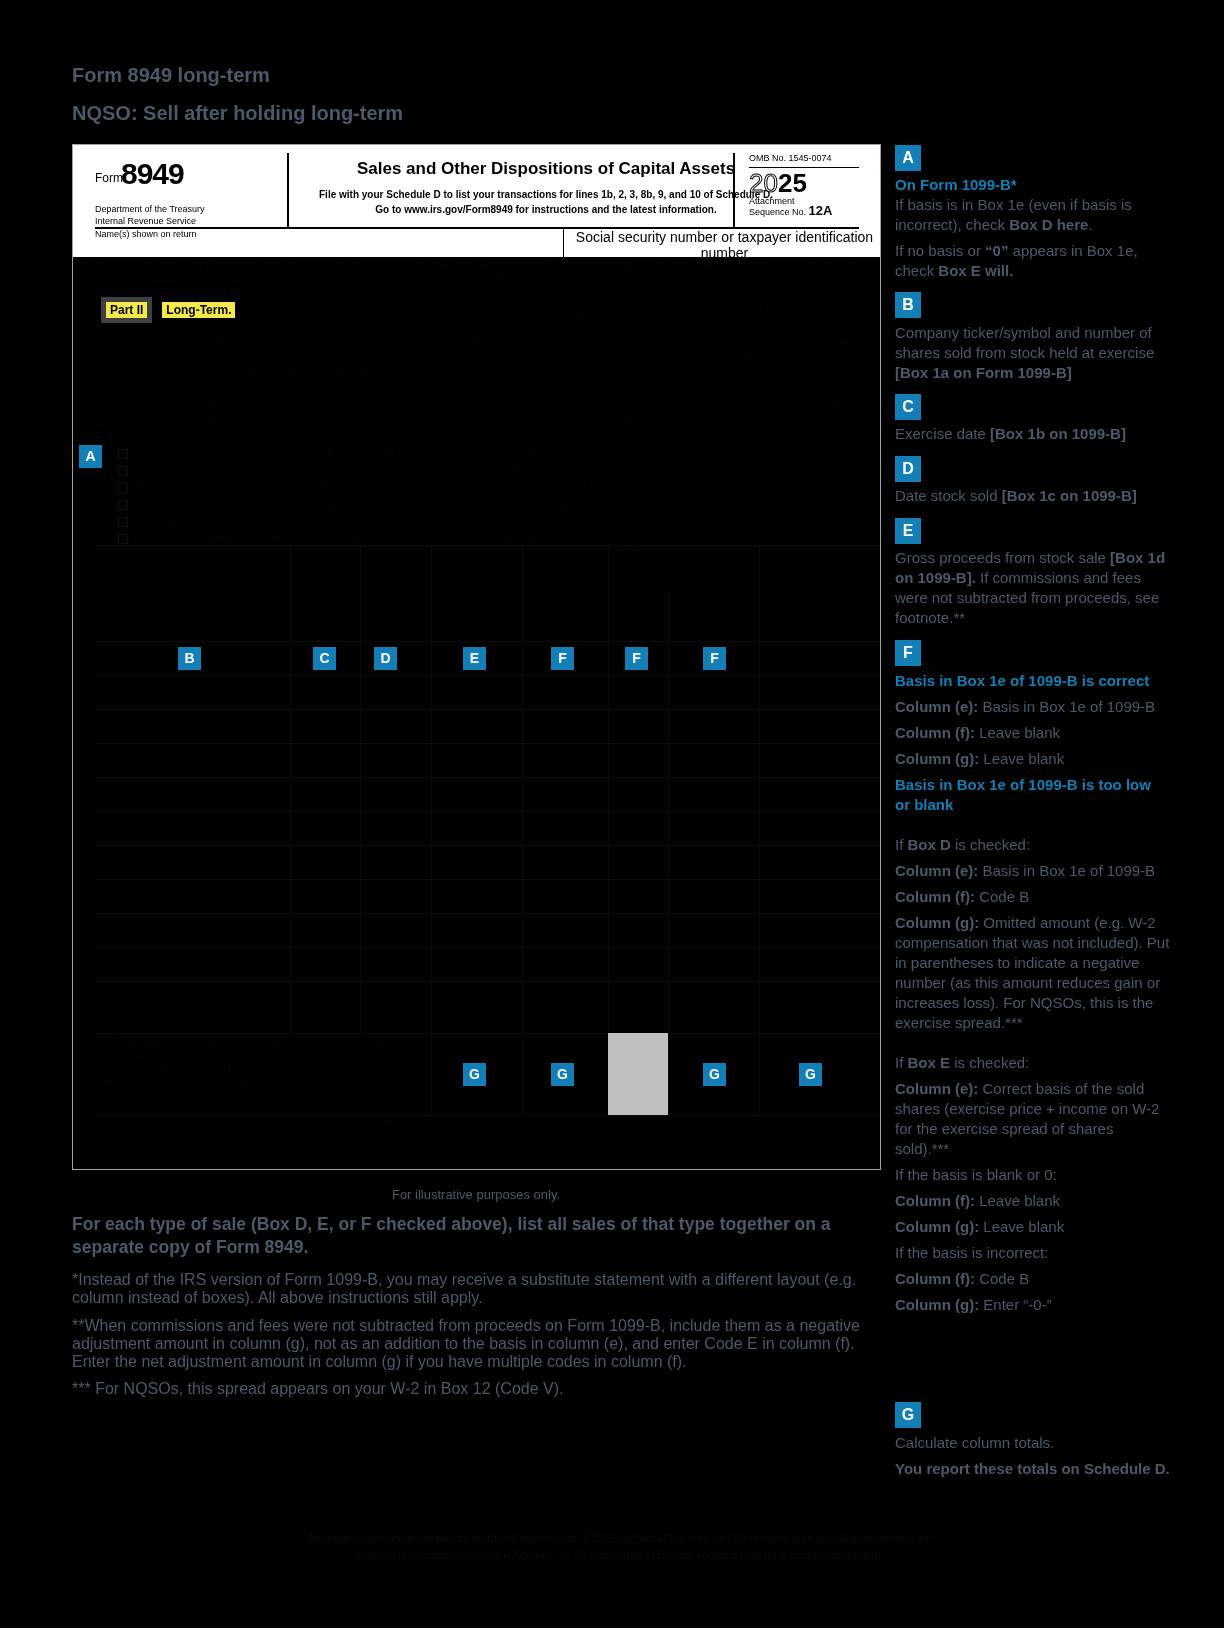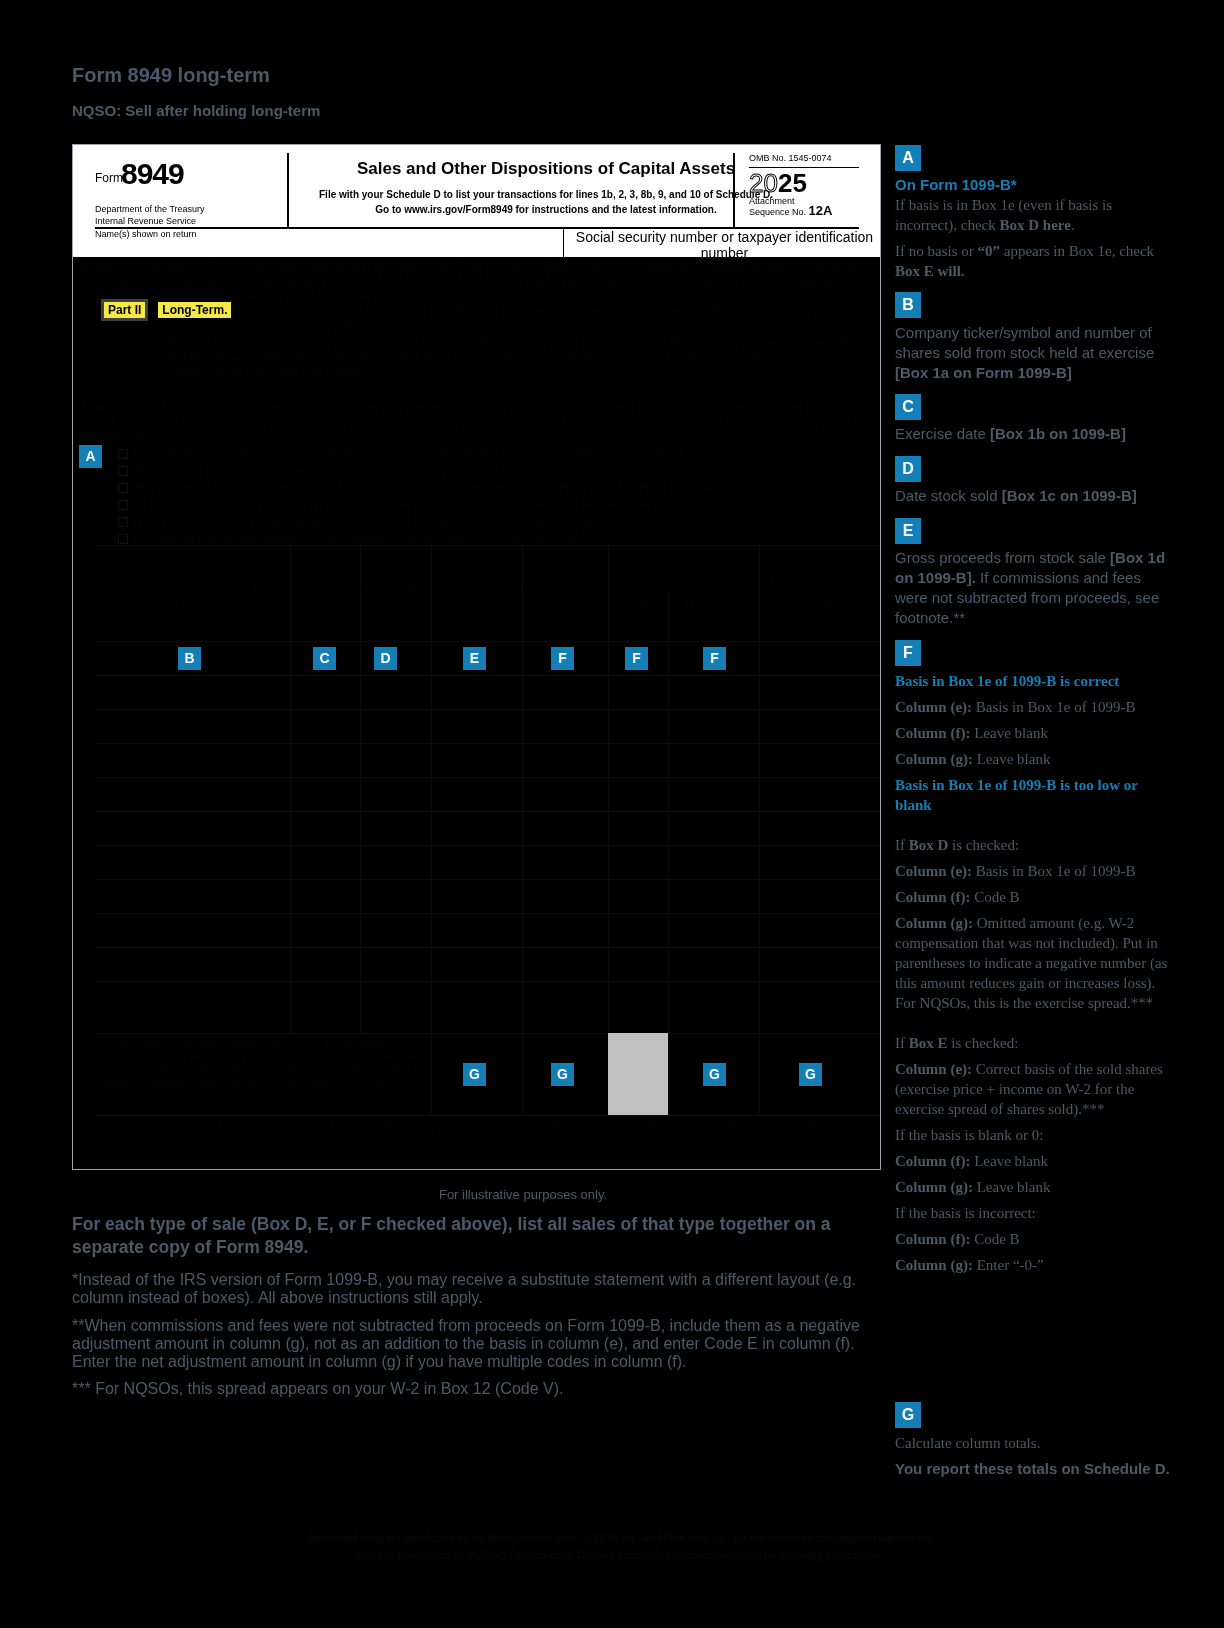--- a/index.html
+++ b/index.html
@@ -1,20 +1,20 @@
 <!DOCTYPE html>
 <html><head>
 <meta charset="utf-8">
 <style>
   * { box-sizing: border-box; margin: 0; padding: 0; }
   html, body { width: 1224px; height: 1628px; background: #000; overflow: hidden; }
   body { position: relative; font-family: "Liberation Sans", sans-serif; color: #4a5563; }
 
   .hdr1 { position: absolute; left: 72px; top: 64px; font-size: 20px; font-weight: bold; color: #4b5a6b; text-align: center; }
-  .hdr2 { position: absolute; left: 72px; top: 102px; font-size: 15px; font-weight: bold; color: #4b5a6b; }
+  .hdr2 { position: absolute; left: 72px; top: 102px; font-size: 20px; font-weight: bold; color: #4b5a6b; }
 
   
   .form { position: absolute; left: 72px; top: 144px; width: 809px; height: 1026px; border: 1px solid #9aa3ad; background: #000; }
   .form-top { position: absolute; left: 0; top: 0; width: 807px; height: 112px; background: #fff; color: #000; }
   .ft-left { position: absolute; left: 22px; top: 8px; width: 194px; height: 74px; border-right: 2px solid #000; }
   .ft-form-word { position: absolute; left: 0; top: 18px; font-size: 12px; }
   .ft-number { position: absolute; left: 26px; top: 4px; font-size: 30px; font-weight: bold; letter-spacing: -1px; }
   .ft-dept { position: absolute; left: 0; top: 50px; font-size: 9px; line-height: 12px; }
   .ft-center { position: absolute; left: 218px; top: 14px; width: 510px; text-align: center; }
   .ft-title { font-size: 17px; font-weight: bold; margin-bottom: 8px; }
@@ -25,44 +25,44 @@
   .ft-year .outline { color: #fff; -webkit-text-stroke: 1px #000; font-weight: normal; }
   .ft-seq { font-size: 9px; line-height: 10px; }
   .ft-seq b { font-size: 13px; }
   .ft-rule { position: absolute; left: 22px; top: 82px; width: 764px; border-top: 2px solid #000; }
   .ft-name { position: absolute; left: 22px; top: 84px; font-size: 9px; }
   .ft-ssn-div { position: absolute; left: 490px; top: 82px; height: 30px; border-left: 1px solid #000; }
   .ft-ssn { position: absolute; left: 496px; top: 84px; font-size: 14px; font-weight: normal; text-align: center; }
 
   .dark-text { position: absolute; color: #050505; font-size: 11px; line-height: 15px; }
   .partII { position: absolute; left: 28px; top: 158px; font-size: 12px; font-weight: bold; color: #000; }
-  .partII .lab { background: #f5e94a; padding: 1px 4px; border: 3px solid #404040; }
+  .partII .lab { background: #f5e94a; padding: 1px 4px; border: 5px solid #404040; }
   .partII .lt { background: #f5e94a; padding: 1px 4px; margin-left: 10px; }
 
   .cb-row { position: absolute; left: 45px; font-size: 11px; color: #050505; }
   .cb-row .box { display: inline-block; width: 10px; height: 10px; border: 1px solid #111; margin-right: 6px; vertical-align: middle; }
 
   .grid-line-h { position: absolute; left: 22px; width: 785px; border-top: 1px solid #0c0c0c; }
   .grid-line-v { position: absolute; border-left: 1px solid #0c0c0c; }
 
   .grey-cell { position: absolute; left: 535px; top: 888px; width: 60px; height: 82px; background: #c0c0c0; }
 
   .tag { position: absolute; width: 23px; height: 23px; background: #147fb6; color: #fff; font-weight: bold; font-size: 14px; text-align: center; line-height: 23px; }
 
-  .illus { position: absolute; left: 0; top: 1187px; width: 952px; text-align: center; font-size: 13px; color: #4b5a6b; margin-left: 47px; }
+  .illus { position: absolute; left: 0; top: 1187px; width: 952px; text-align: center; font-size: 13px; color: #4b5a6b; }
   .note-big { position: absolute; left: 72px; top: 1213px; width: 800px; font-size: 17.5px; font-weight: bold; line-height: 23px; color: #4b5a6b; }
   .foot { position: absolute; left: 72px; width: 800px; font-size: 16px; line-height: 18px; color: #4b5a6b; }
 
   .credit { position: absolute; left: 240px; top: 1530px; width: 760px; text-align: center; font-size: 11px; line-height: 17px; color: #0a0a0a; }
 
   
   .side { position: absolute; left: 895px; width: 275px; font-size: 15px; line-height: 20px; color: #4b5a6b; }
   .side .blue { color: #147fb6; font-weight: bold; }
   .side b { color: #4b5a6b; }
-  .side p { margin-bottom: 6px; font-family: Liberation Serif, serif; }
+  .side p { margin-bottom: 6px; }
   .side-tag { position: absolute; left: 895px; width: 26px; height: 26px; background: #147fb6; color: #fff; font-weight: bold; font-size: 16px; text-align: center; line-height: 26px; }
 </style>
 </head>
 <body>
 
 <div class="hdr1">Form 8949 long-term</div>
 <div class="hdr2">NQSO: Sell after holding long-term</div>
 
 <div class="form">
   <div class="form-top">

